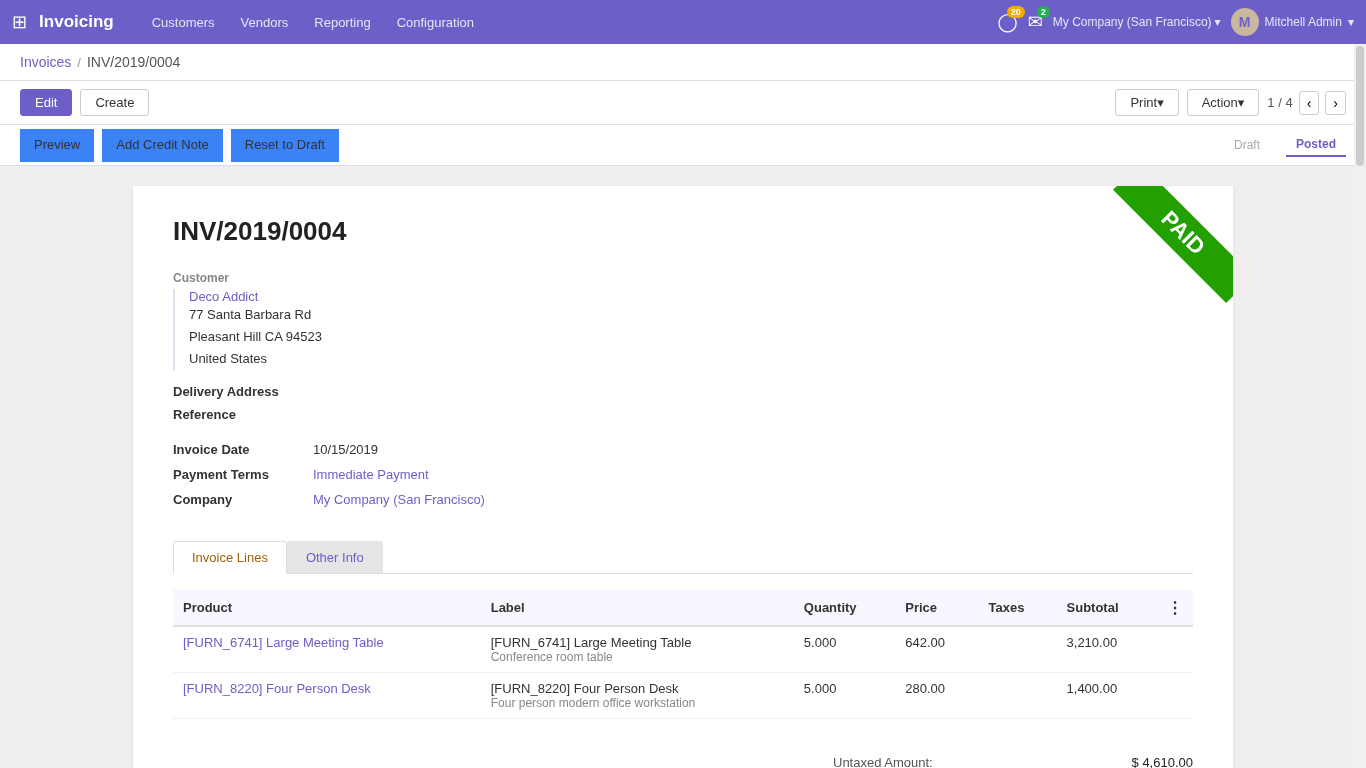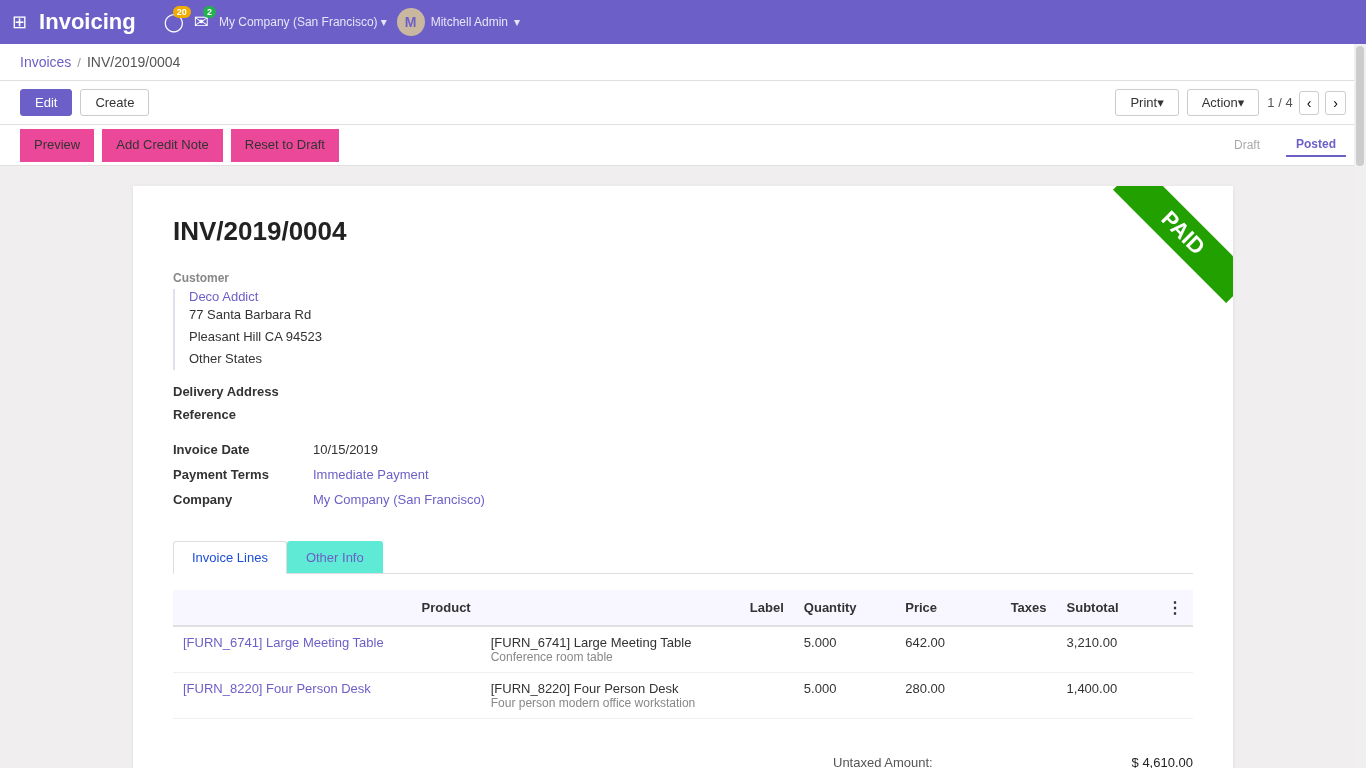--- a/index.html
+++ b/index.html
@@ -15,21 +15,21 @@
       gap: 0;
     }
     .topnav-grid-icon {
       color: #fff;
       font-size: 18px;
       margin-right: 12px;
       cursor: pointer;
     }
     .topnav-title {
       color: #fff;
-      font-size: 22px;
+      font-size: 17px;
       font-weight: bold;
       margin-right: 28px;
     }
     .topnav-menu {
       display: flex;
       gap: 6px;
       flex: 1;
     }
     .topnav-menu a {
       color: #e8e4f7;
@@ -163,21 +163,21 @@
       background: #fff;
       padding: 0 20px;
       display: flex;
       align-items: center;
       gap: 8px;
       border-bottom: 1px solid #e0e0e0;
     }
     .status-btn {
       padding: 8px 14px;
       border: none;
-      background: #ec4899;
+      background: #3b82f6;
       font-size: 13px;
       cursor: pointer;
       color: #333;
       border-bottom: 2px solid transparent;
     }
     .status-indicator {
       display: flex;
       align-items: center;
       gap: 16px;
       margin-left: auto;
@@ -308,45 +308,45 @@
       border-bottom: 1px solid #ddd;
       margin-bottom: 16px;
     }
     .tab {
       padding: 8px 18px;
       font-size: 13px;
       cursor: pointer;
       border: 1px solid transparent;
       border-bottom: none;
       color: #333;
-      background: #5eead4;
+      background: #e5e5e5;
       border-radius: 3px 3px 0 0;
     }
     .tab.active {
       border-color: #ddd;
       border-bottom: 1px solid #fff;
       background: #fff;
       margin-bottom: -1px;
-      color: #1d4ed8;
+      color: #a16207;
     }
     .tab-other {
       color: #6c5fc7;
     }
 
     
     .invoice-table {
       width: 100%;
       border-collapse: collapse;
       font-size: 13px;
     }
     .invoice-table th {
       background: #f8f7ff;
       font-weight: bold;
       padding: 8px 10px;
-      text-align: right;
+      text-align: left;
       border-bottom: 2px solid #e0e0e0;
       color: #333;
     }
     .invoice-table th.right, .invoice-table td.right {
       text-align: left;
     }
     .invoice-table td {
       padding: 8px 10px;
       border-bottom: 1px solid #f0f0f0;
       vertical-align: top;
@@ -408,20 +408,26 @@
       background: #ccc;
       border-radius: 4px;
     }
   </style>
 </head>
 <body>
 
 <div class="topnav">
   <span class="topnav-grid-icon">⊞</span>
   <span class="topnav-title">Invoicing</span>
+  <nav class="topnav-menu">
+    <a>Customers</a>
+    <a>Vendors</a>
+    <a>Reporting</a>
+    <a>Configuration</a>
+  </nav>
   <div class="topnav-right">
     <div class="topnav-icon-badge">
       ◯
       <span class="badge">20</span>
     </div>
     <div class="topnav-icon-badge">
       ✉
       <span class="badge badge-green">2</span>
     </div>
     <div class="topnav-company">
@@ -480,21 +486,21 @@
 
     <div class="invoice-number">INV/2019/0004</div>
 
     <div class="invoice-meta">
       <div>
         <div class="customer-label">Customer</div>
         <div class="customer-info">
           <div class="customer-name-link">Deco Addict</div>
           <div class="customer-addr">77 Santa Barbara Rd</div>
           <div class="customer-addr">Pleasant Hill CA 94523</div>
-          <div class="customer-addr">Other States</div>
+          <div class="customer-addr">United States</div>
         </div>
         <div style="margin-top:14px;">
           <span class="delivery-label">Delivery Address</span>
         </div>
         <div style="margin-top:8px;">
           <span class="delivery-label">Reference</span>
         </div>
       </div>
 
       <div class="invoice-fields">

